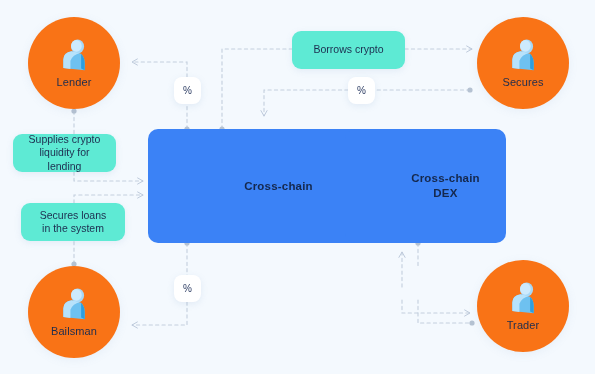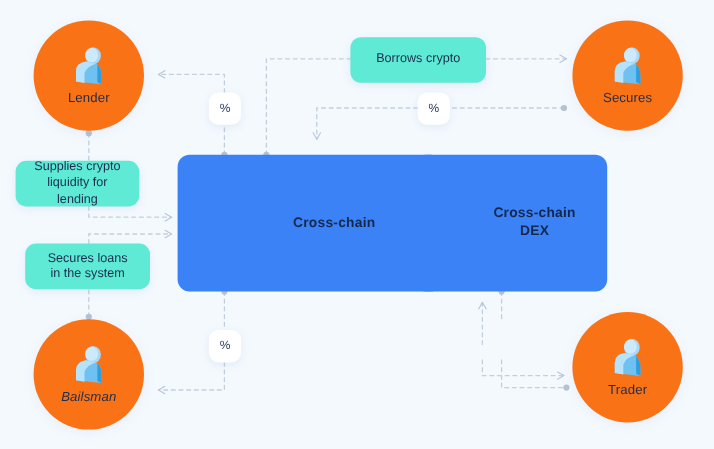--- a/index.html
+++ b/index.html
@@ -49,21 +49,21 @@
   }
   .actor .actor-label {
     font-size: 11px;
     color: #1d2d4f;
     letter-spacing: .1px;
     line-height: 13px;
   }
 
   #actor-lender   { left: 28px;  top: 17px; }
   #actor-borrower { left: 477px; top: 17px; }
-  #actor-bailsman { left: 28px;  top: 266px; font-style: italic; }
+  #actor-bailsman { left: 28px;  top: 266px; }
   #actor-trader   { left: 477px; top: 260px; }
 
   
   .block {
     position: absolute;
     background: #3b82f6;
     border-radius: 10px;
     display: flex;
     align-items: center;
     justify-content: center;

